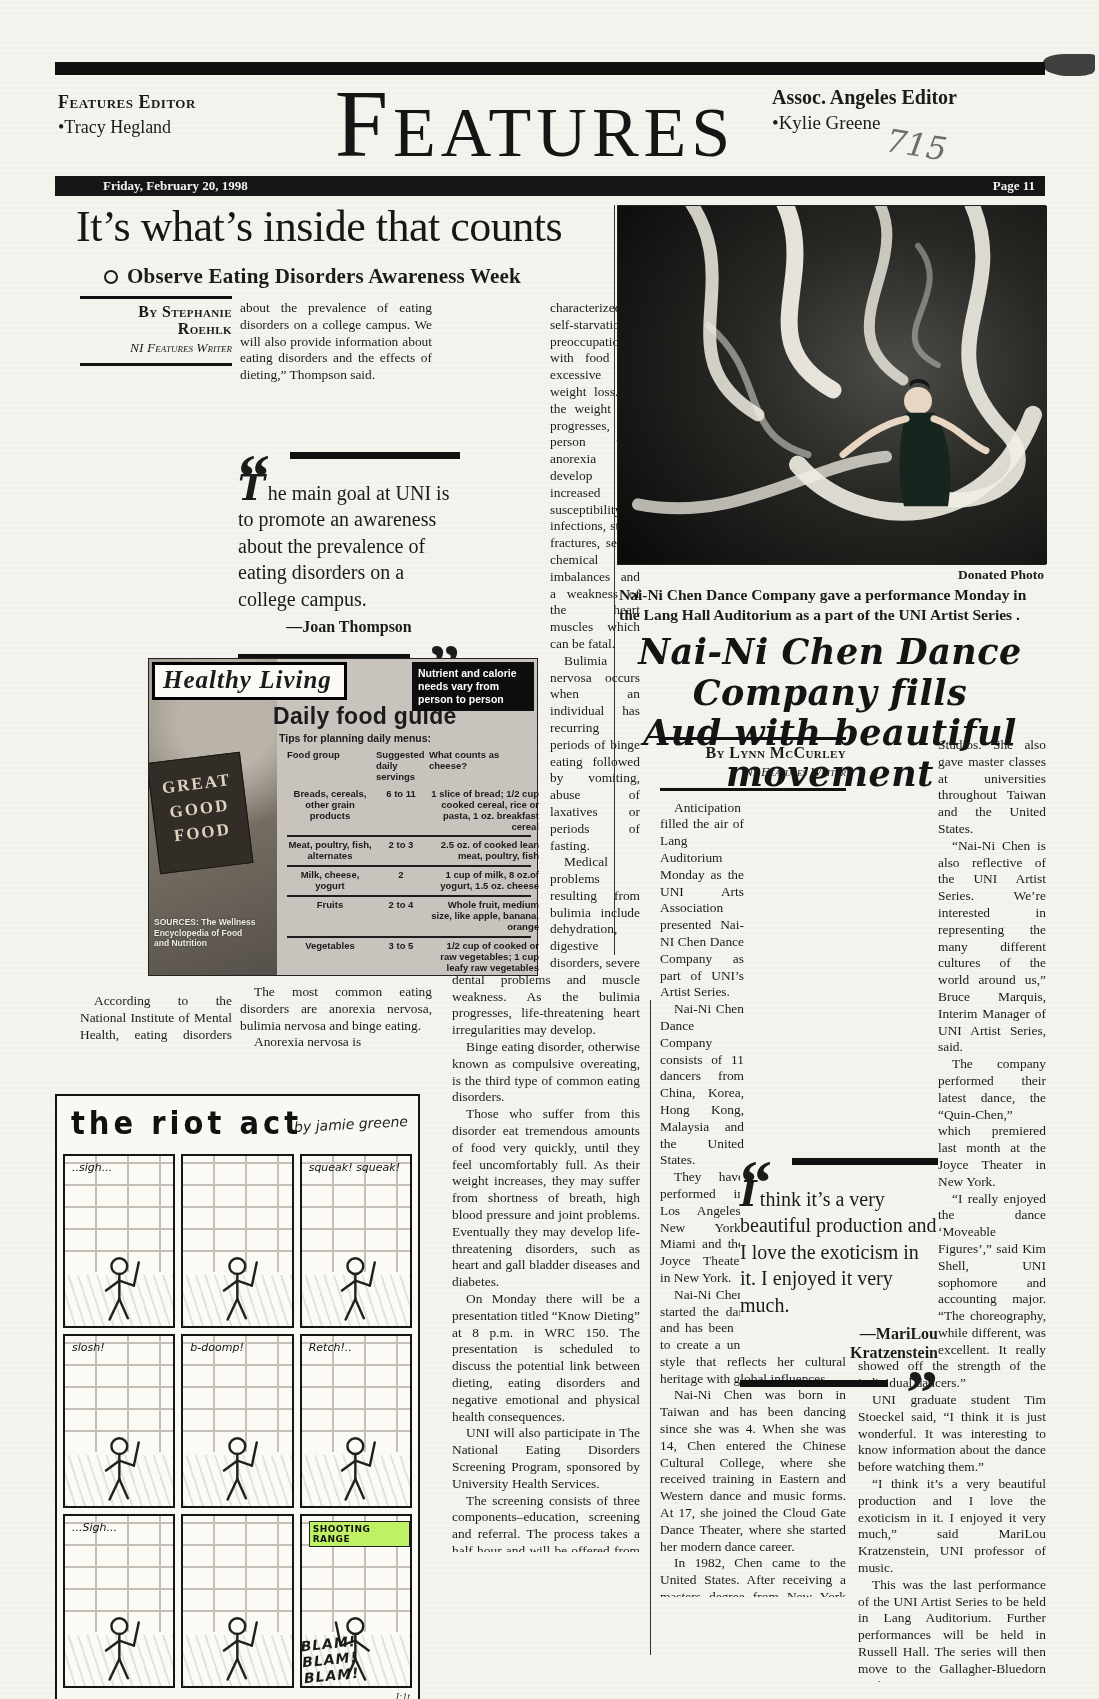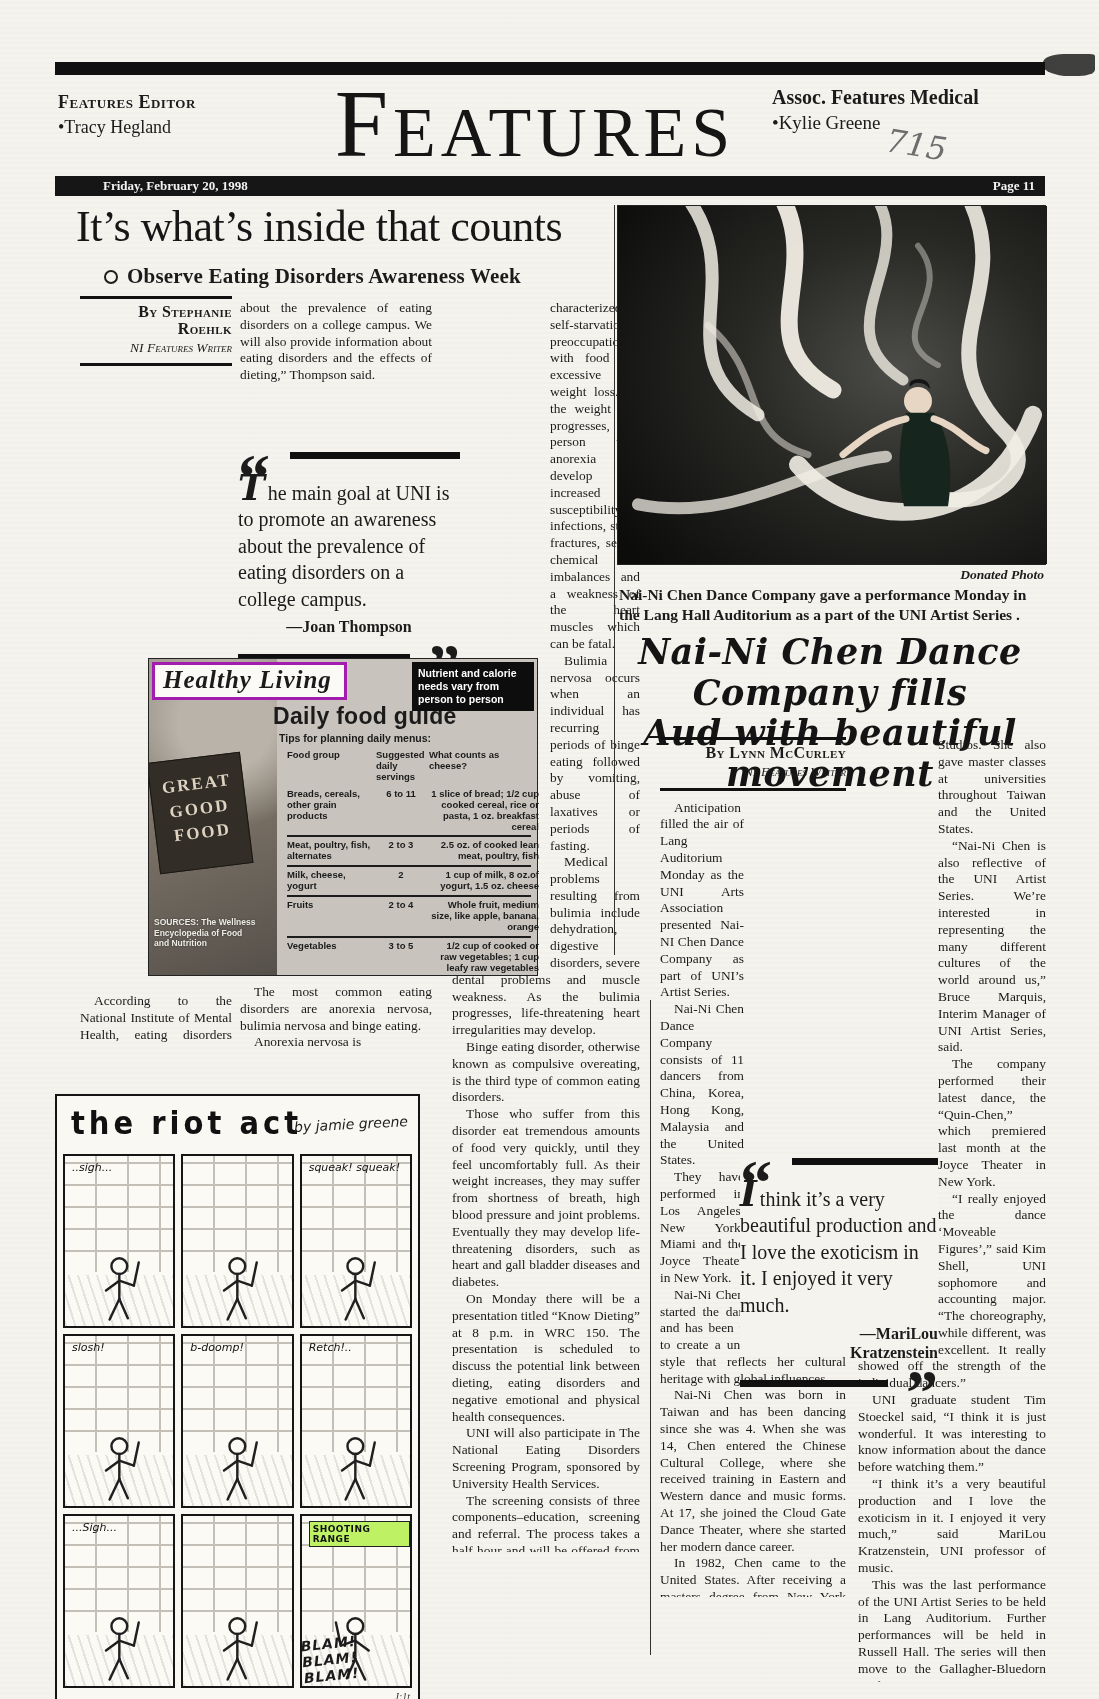--- a/index.html
+++ b/index.html
@@ -98,47 +98,47 @@
       linear-gradient(160deg, #a09a90 0%, #7d7468 45%, #55504a 100%);
     overflow:hidden;
   }
   .hl-book {
     position:absolute; left:4px; top:98px; width:94px; height:112px; background:#322d26;
     transform:rotate(-7deg); color:#ddd3c0; font-weight:bold; font-size:17px; line-height:1.45;
     text-align:center; padding-top:14px; letter-spacing:2px; border:1px solid #191611;
   }
   .hl-sources { position:absolute; left:5px; bottom:26px; width:104px; color:#efece4; font-family:"Liberation Sans",sans-serif; font-weight:bold; font-size:8.5px; line-height:1.25; text-shadow:0 0 2px #333; }
   .hl-title {
-    position:absolute; left:3px; top:3px; background:#fbfaf6; border:3px solid #a21caf;
+    position:absolute; left:3px; top:3px; background:#fbfaf6; border:3px solid #000000;
     font-style:italic; font-weight:bold; font-size:25px; padding:1px 12px 3px 8px; letter-spacing:1px;
   }
   .hl-guide { position:absolute; left:128px; top:0; right:0; bottom:0; padding:44px 6px 4px 10px; font-family:"Liberation Sans",sans-serif; }
   .hl-gtitle { font-weight:bold; font-size:23px; letter-spacing:.3px; margin-left:-14px; }
   .hl-gsub { font-weight:bold; font-size:10.5px; margin:2px 0 6px -8px; }
   .fg-head, .fg-row { display:grid; grid-template-columns:86px 50px 110px; column-gap:3px; }
   .fg-head { font-weight:bold; font-size:9.5px; line-height:1.15; margin-bottom:3px; }
   .fg-row { padding:3px 0; font-size:9.5px; line-height:1.15; }
   .fg-row + .fg-row { border-top:2px solid #1c1c1c; }
-  .fg-g { font-weight:bold; }
+  .fg-g { font-weight:bold;text-align:center; }
   .fg-s { font-weight:bold; text-align:center; }
   .fg-c { font-weight:600;text-align:right; }
   .hl-badge {
     position:absolute; right:3px; top:3px; width:122px; background:#0d0d0d; color:#fff;
     font-family:"Liberation Sans",sans-serif; font-weight:bold; font-size:10.5px; line-height:1.25;
     padding:5px 6px;
   }
 
   
   .vrule { position:absolute; width:1px; background:#35322e; }
   .vr1 { left:614px; top:205px; height:750px; }
   .vr2 { left:650px; top:1000px; height:655px; }
 
   
   .photo-wrap { position:absolute; left:617px; top:205px; width:429px; height:360px; border:1px solid #222; }
-  .photo-credit { position:absolute; left:620px; top:567px; width:424px; text-align:right; font-style:italic; font-weight:bold; font-size:13.5px; }
+  .photo-credit { position:absolute; left:620px; top:567px; width:424px; text-align:right; font-weight:bold; font-size:13.5px; }
   .photo-caption { position:absolute; left:619px; top:585px; width:428px; font-weight:bold; font-size:15.5px; line-height:1.28; }
   .a2-headline {
     position:absolute; left:612px; top:632px; width:436px; text-align:center;
     font-family:"DejaVu Serif", serif; font-style:italic; font-weight:bold; font-size:35px; line-height:1.16;
     letter-spacing:.5px; color:#141414;
   }
   .a2left  { left:660px; top:737px; width:186px; height:860px; }
   .sp-a2l  { width:102px; height:202px; margin-top:298px; }
   .a2right { left:858px; top:737px; width:188px; height:945px; }
   .sp-a2r  { width:80px; height:302px; margin-top:310px; }
@@ -181,21 +181,21 @@
   <div class="smudge"></div>
   <div class="toprule"></div>
 
   <header>
     <div class="m-left">
       <div class="m-label">Features Editor</div>
       <div class="m-name">•Tracy Hegland</div>
     </div>
     <div class="m-title">FEATURES</div>
     <div class="m-right">
-      <div class="m-rlabel">Assoc. Features Medical</div>
+      <div class="m-rlabel">Assoc. Angeles Editor</div>
       <div class="m-rname">•Kylie Greene</div>
     </div>
     <div class="m-hand">715</div>
   </header>
 
   <div class="datebar">
     <span>Friday, February 20, 1998</span>
     <span>Page 11</span>
   </div>
 

